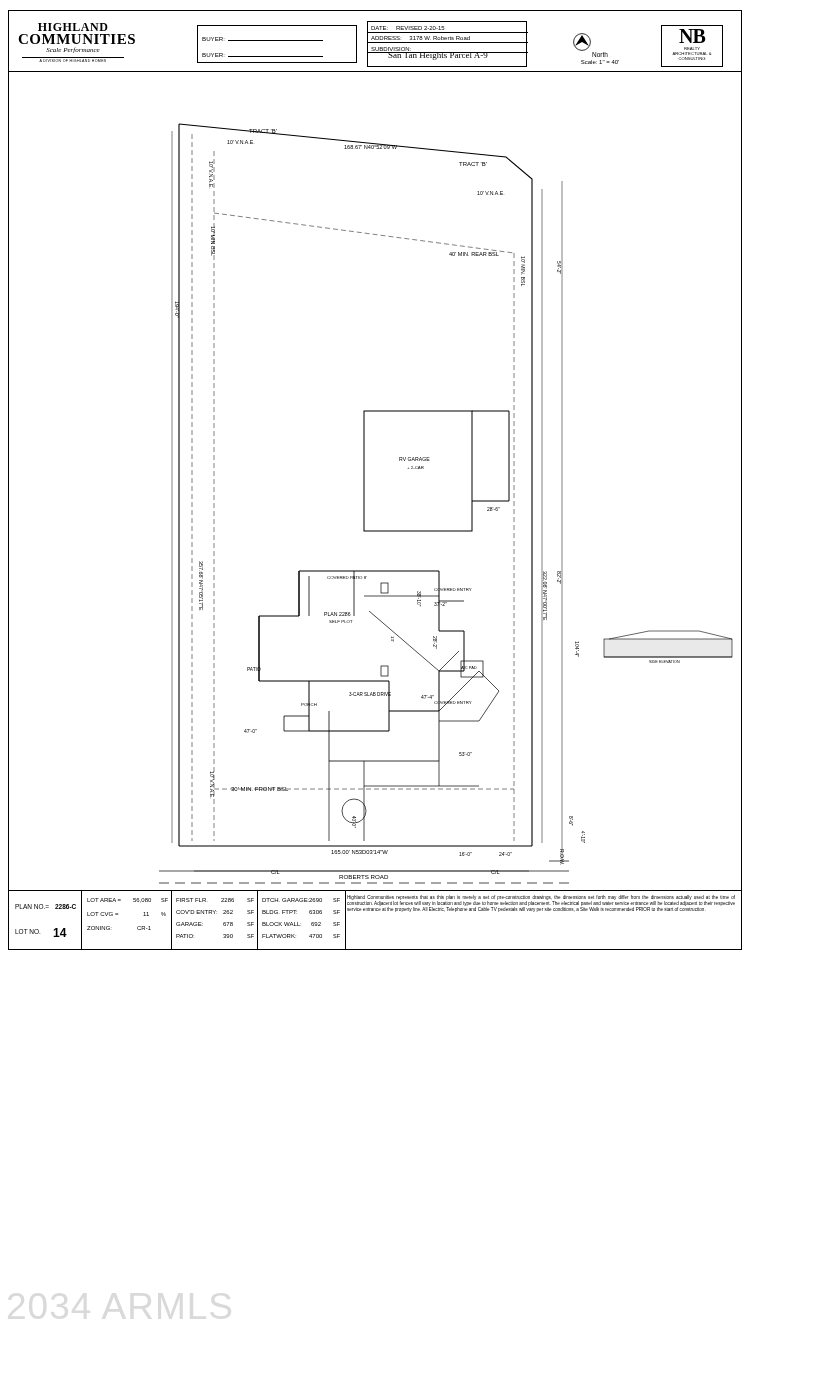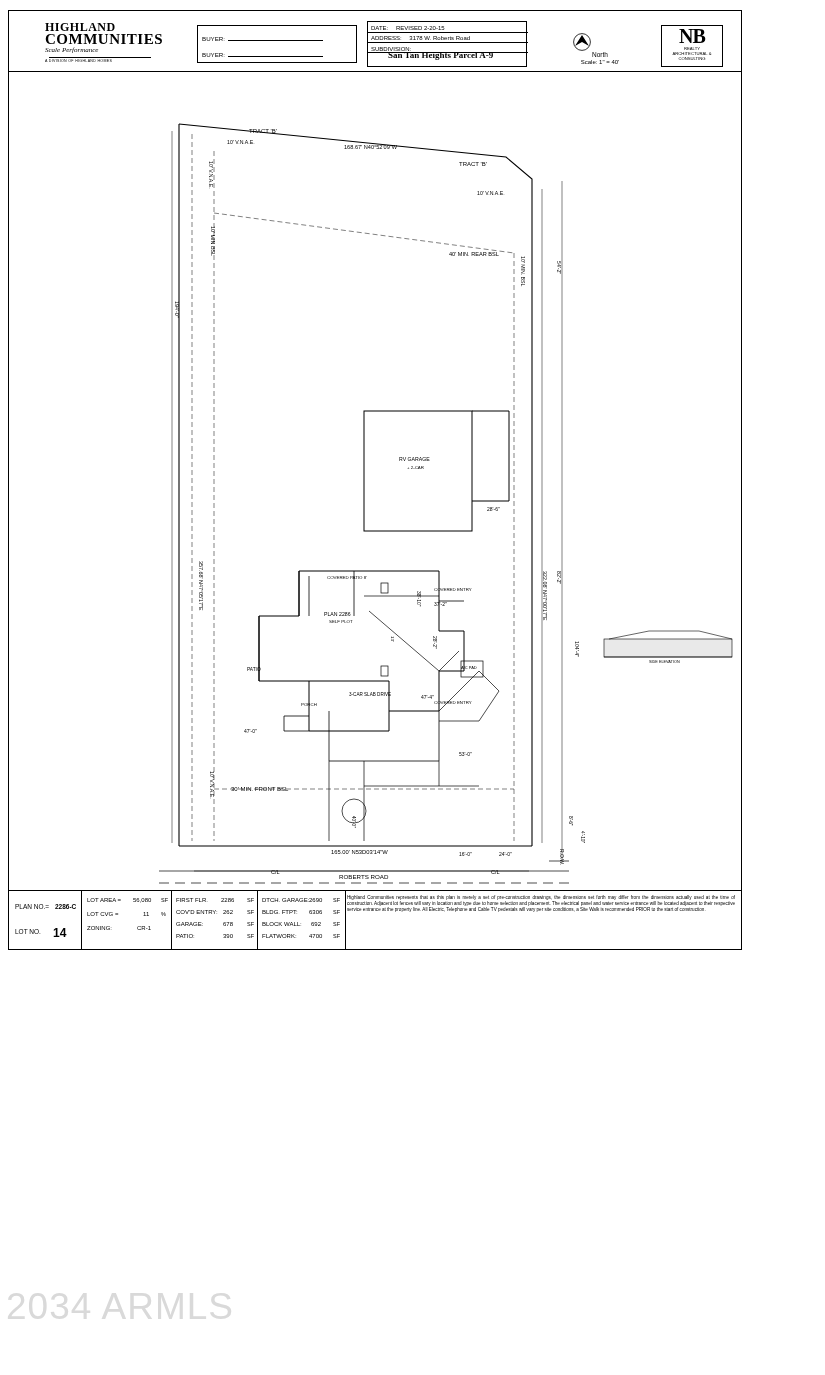--- a/index.html
+++ b/index.html
@@ -2,36 +2,36 @@
 <html><head>
 <meta charset="utf-8">
 <style>
   html,body{margin:0;padding:0;background:#ffffff;}
   body{width:825px;height:1375px;position:relative;font-family:"Liberation Sans",sans-serif;color:#000;}
   .sheet{position:absolute;left:8px;top:10px;width:732px;height:938px;border:1px solid #000;background:#fff;}
 
   
   .tb{position:absolute;left:0;top:0;width:732px;height:60px;}
   .tb .cell{position:absolute;box-sizing:border-box;}
-  .logo{left:36px;top:10px;width:110px;height:45px;}
+  .logo{left:9px;top:10px;width:110px;height:45px;text-align:center;}
   .logo .l1{font-family:"Liberation Serif",serif;font-size:12px;letter-spacing:.5px;font-weight:bold;line-height:12px;}
   .logo .l2{font-family:"Liberation Serif",serif;font-size:15px;letter-spacing:.5px;font-weight:bold;line-height:12px;}
   .logo .l3{font-family:"Liberation Serif",serif;font-size:7px;font-style:italic;line-height:10px;}
   .logo .rule{border-top:1px solid #000;margin:2px 4px 1px 4px;}
   .logo .l4{font-size:3.6px;letter-spacing:.3px;line-height:5px;}
 
   .bx{position:absolute;border:1px solid #000;box-sizing:border-box;}
   .buyerbox{left:188px;top:14px;width:160px;height:38px;}
   .buyerrow{position:absolute;left:4px;font-size:6.2px;}
   .buyerrow .ln{display:inline-block;width:95px;border-bottom:1px solid #000;height:7px;margin-left:3px;}
 
   .infobox{left:358px;top:10px;width:160px;height:46px;}
   .irow{position:absolute;left:3px;font-size:6px;white-space:nowrap;}
   .ival{font-size:6px;}
-  .subdiv{position:absolute;left:20px;top:28px;font-size:9px;font-weight:bold;font-family:"Liberation Serif",serif;}
+  .subdiv{position:absolute;left:20px;top:28px;font-size:9px;font-weight:normal;font-family:"Liberation Serif",serif;}
 
   .northwrap{position:absolute;left:560px;top:22px;width:62px;text-align:center;}
   .narrow{font-size:15px;line-height:13px;}
   .nlbl{font-size:6.5px;}
   .scale{font-size:6px;margin-top:1px;}
 
   .stampbox{left:652px;top:14px;width:62px;height:42px;text-align:center;}
   .stampbox .mono{font-family:"Liberation Serif",serif;font-size:20px;font-weight:bold;line-height:20px;letter-spacing:-1px;}
   .stampbox .s1{font-size:4.2px;line-height:5px;}
   .stampbox .s2{font-size:4.2px;line-height:5px;}

